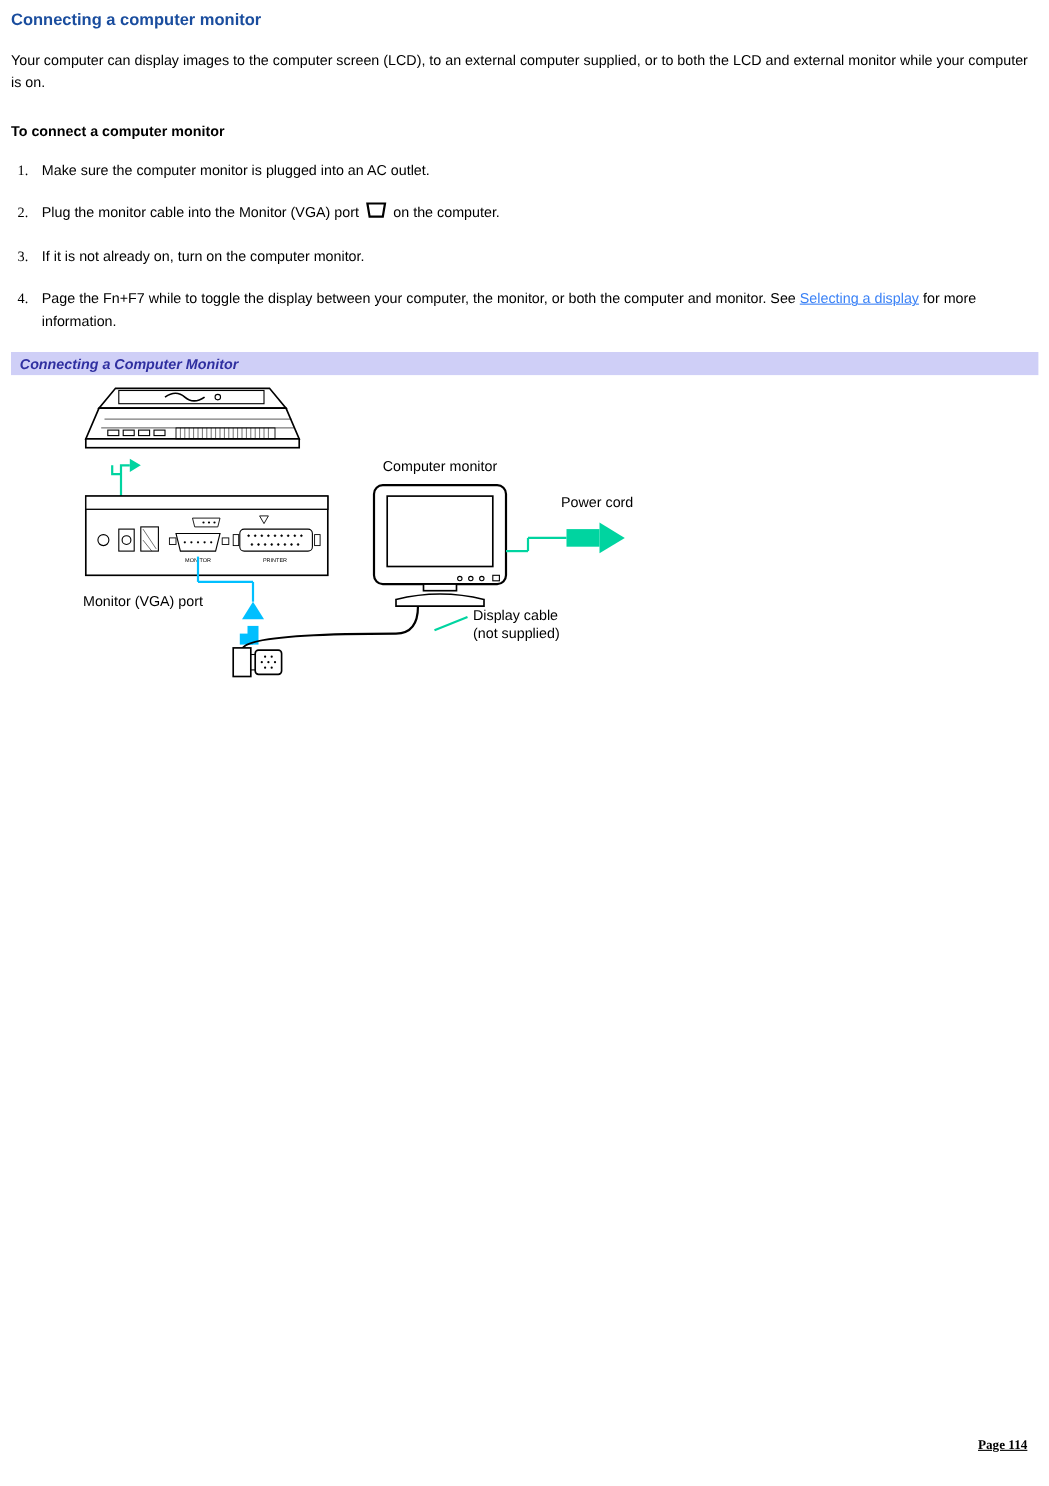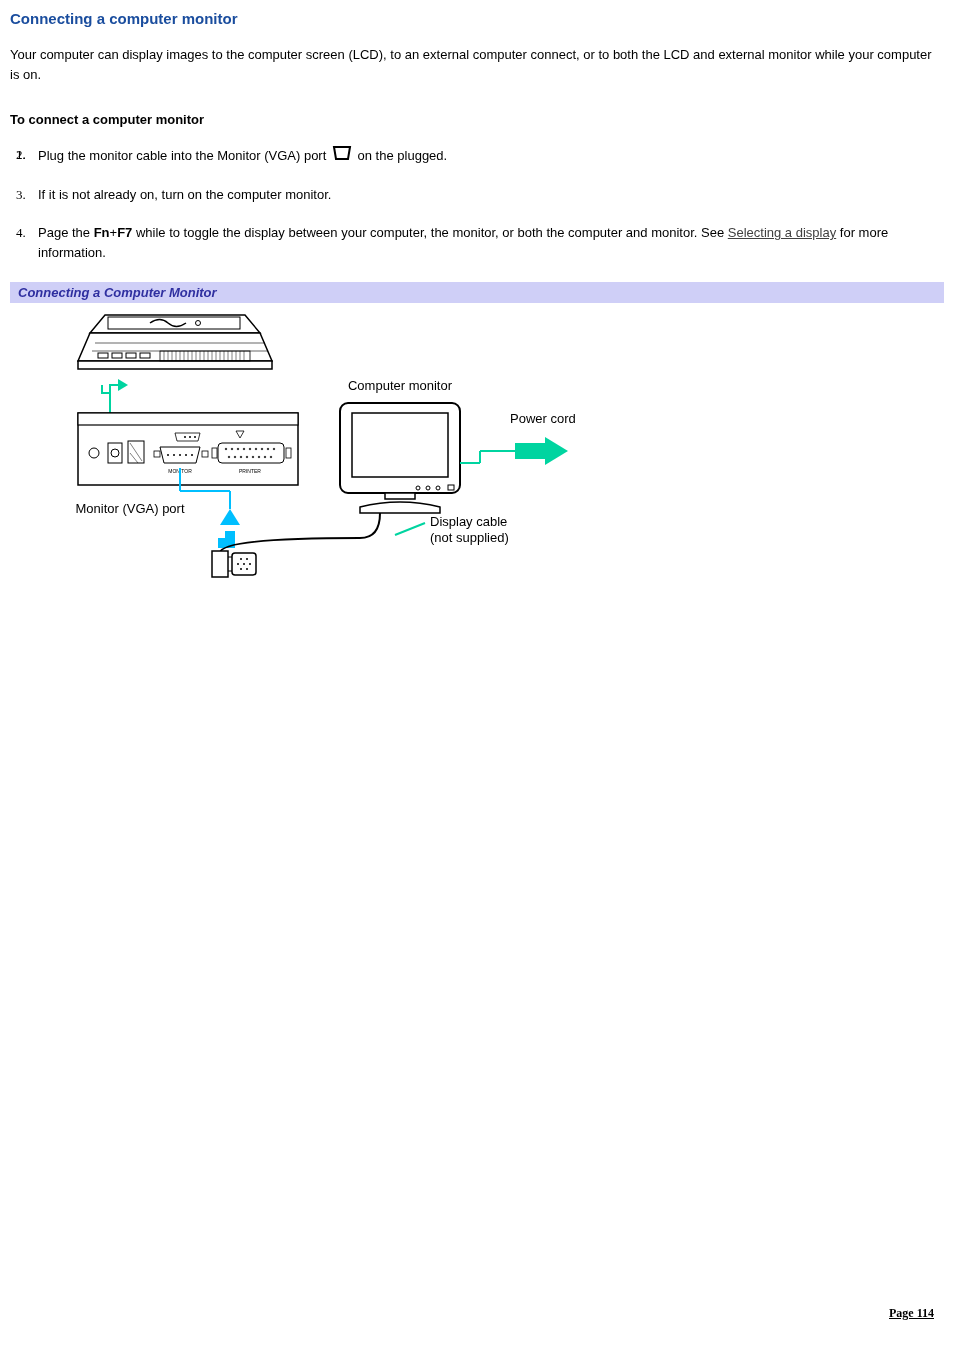--- a/index.html
+++ b/index.html
@@ -37,24 +37,24 @@
       position: relative;
     }
     ol.steps li .marker {
       position: absolute;
       left: -22px;
       top: 0;
       font-family: "Times New Roman", serif;
       font-size: 13px;
     }
     .bold {
-      font-weight: bold;
+      font-weight: normal;
     }
     .link {
-      color: #404040;
+      color: #3b82f6;
       text-decoration: underline;
       cursor: pointer;
     }
     .vga-icon {
       display: inline-block;
       vertical-align: middle;
       margin: 0 2px;
     }
     .figure-caption-bar {
       background: #cfcff7;
@@ -81,37 +81,38 @@
       font-size: 12px;
       font-weight: bold;
       text-decoration: underline;
     }
   </style>
 </head>
 <body>
 
 <div class="main-heading">Connecting a computer monitor</div>
 
-<div class="intro-text">Your computer can display images to the computer screen (LCD), to an external computer connect, or to both the LCD and external monitor while your computer is on.</div>
+<div class="intro-text">Your computer can display images to the computer screen (LCD), to an external computer supplied, or to both the LCD and external monitor while your computer is on.</div>
 
 <div class="sub-heading">To connect a computer monitor</div>
 
 <ol class="steps">
   <li>
     <span class="marker">1.</span>
+    <span>Make sure the computer monitor is plugged into an AC outlet.</span>
   </li>
   <li>
     <span class="marker">2.</span>
     <span>Plug the monitor cable into the Monitor (VGA) port </span>
     <span class="vga-icon">
       <svg width="20" height="16" viewBox="0 0 20 16">
         <path d="M2 2 L18 2 L16 14 L4 14 Z" fill="none" stroke="#000" stroke-width="2"></path>
       </svg>
     </span>
-    <span> on the plugged.</span>
+    <span> on the computer.</span>
   </li>
   <li>
     <span class="marker">3.</span>
     <span>If it is not already on, turn on the computer monitor.</span>
   </li>
   <li>
     <span class="marker">4.</span>
     <span>Page the </span><span class="bold">Fn</span><span>+</span><span class="bold">F7</span><span> while to toggle the display between your computer, the monitor, or both the computer and monitor. See </span><a class="link">Selecting a display</a><span> for more information.</span>
   </li>
 </ol>

